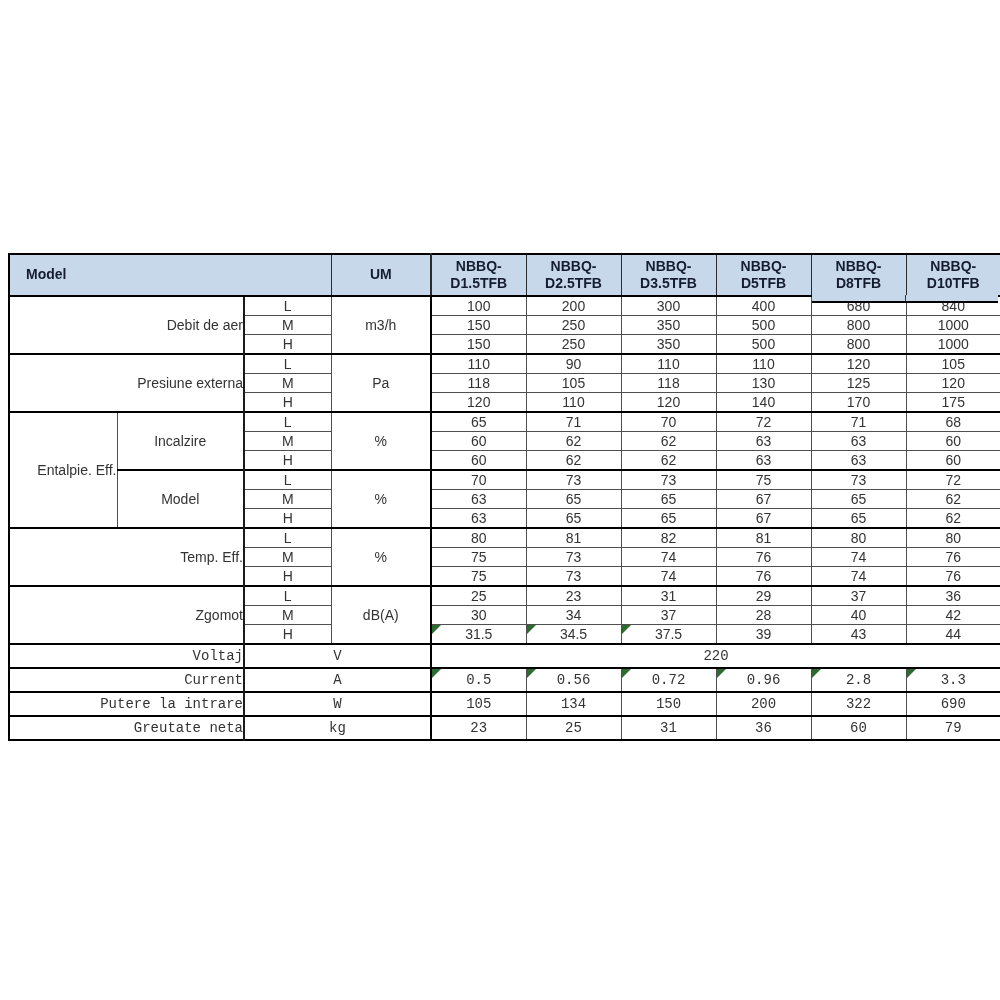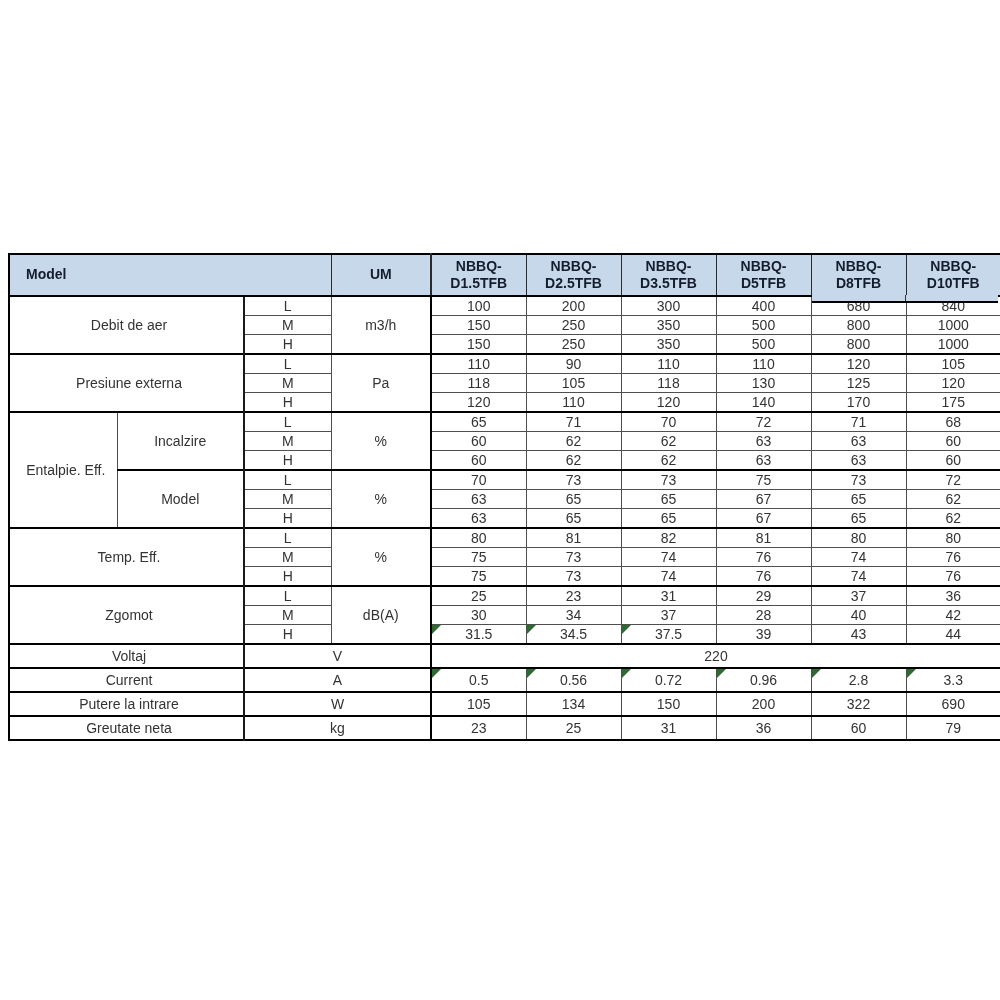--- a/index.html
+++ b/index.html
@@ -18,25 +18,25 @@
     text-align:center; vertical-align:middle;
     padding:0; overflow:hidden;
   }
   .spec-table thead th {
     background:#c6d8ea; color:#161c30; font-weight:bold;
     height:40px; line-height:1.25; white-space:pre-line;
     border-color:#2b2b2b; border-bottom:2px solid #000000;
   }
   th.model-head { text-align:left; padding-left:16px; }
   tbody td { height:18px; line-height:18px; }
-  td.label { text-align:center; padding-left:5px; }
+  td.label { text-align:right; padding-left:5px; }
   tr.gt > td { border-top:2px solid #000000; }       
   td.dstart, th.dstart { border-left:2px solid #000000; } 
   td.cstart { border-left:2px solid #1a1a1a; }       
-  tr.footer-row > td { height:22px; line-height:22px; }
+  tr.footer-row > td { height:22px; line-height:22px;font-family:Liberation Mono, monospace; }
   td.tri { position:relative; }
   td.tri::before {
     content:""; position:absolute; left:0; top:0; width:0; height:0;
     border-top:9px solid #2e6b30; border-right:9px solid transparent;
   }
   
   .hdr-strip {
     position:absolute; left:812px; top:295px; width:186px; height:6px;
     background:#c6d8ea; border-bottom:2px solid #000000;
   }

